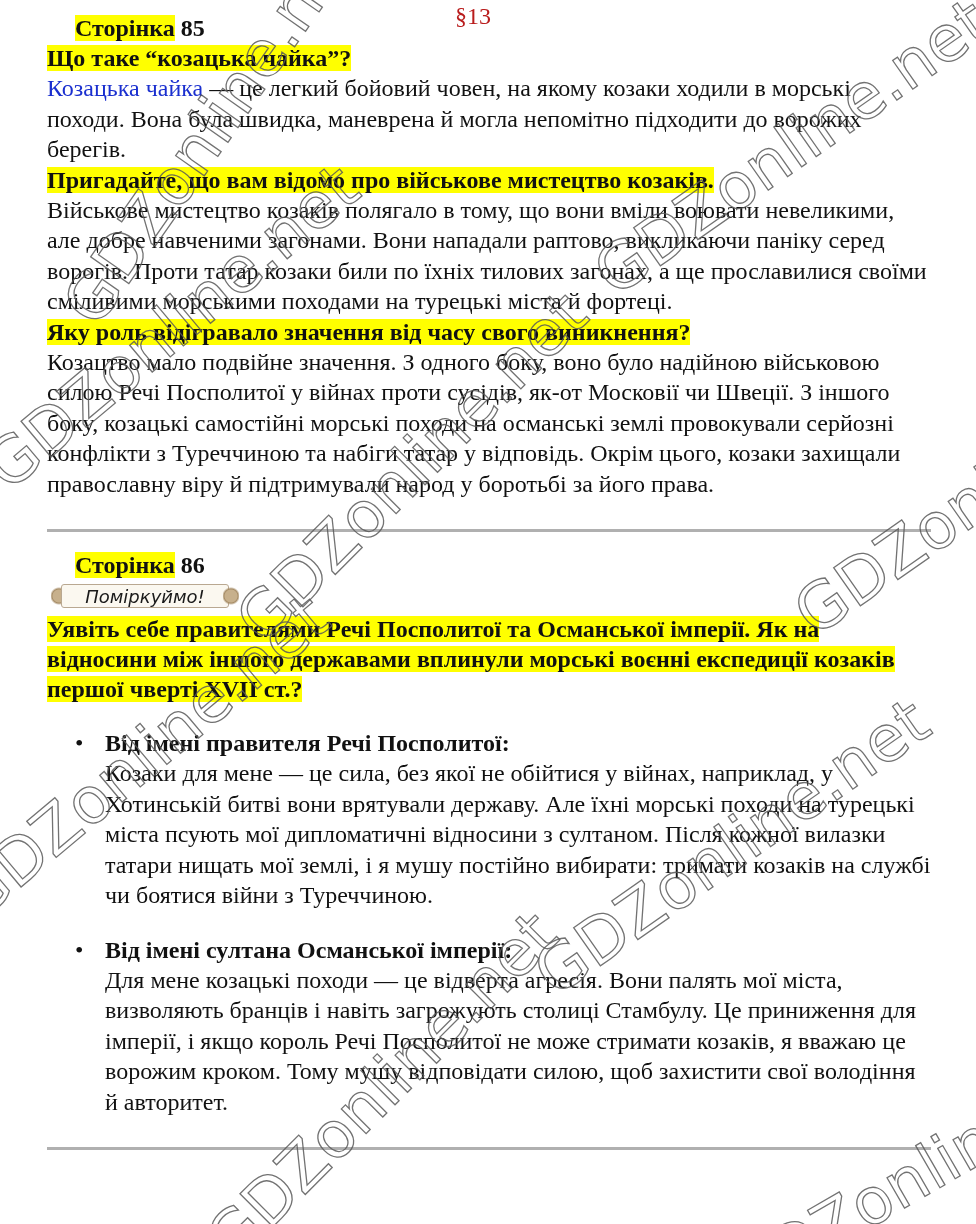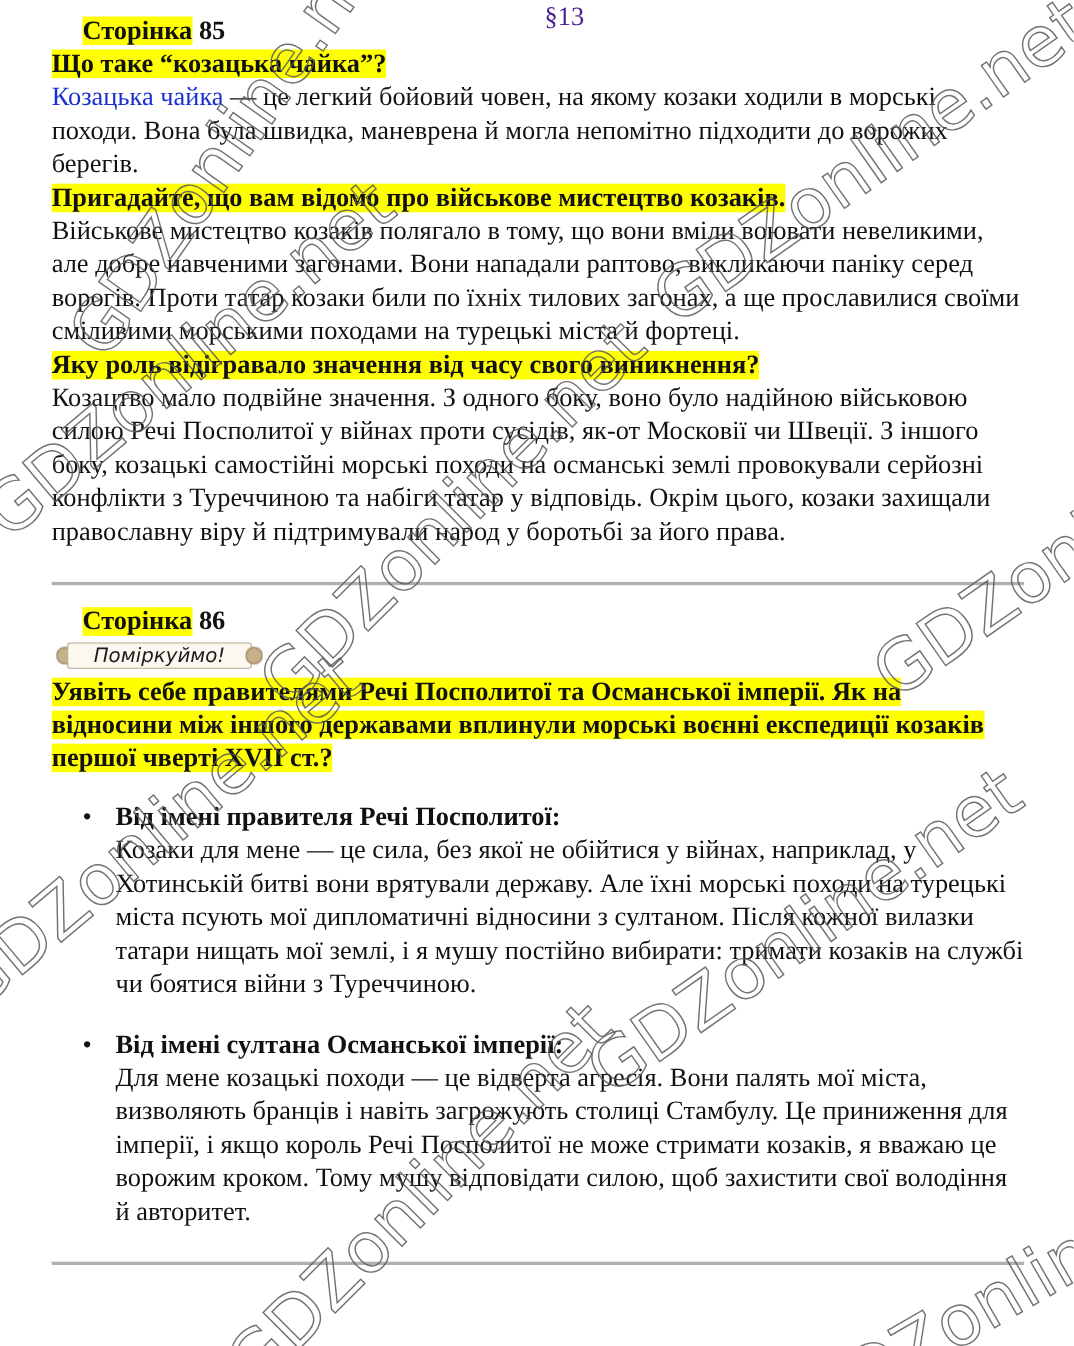--- a/index.html
+++ b/index.html
@@ -4,23 +4,22 @@
 <style>
   html, body { margin: 0; padding: 0; background: #ffffff; }
   body {
     width: 976px; height: 1224px; position: relative; overflow: hidden;
     font-family: "Liberation Serif", "DejaVu Serif", serif;
     color: #111111;
   }
   .page { position: absolute; left: 47px; top: 0; width: 884px; }
   .hl { background: #ffff00; }
   .section-link {
-    position: absolute; left: 455px; top: 3px; font-size: 24px; color: #4c1d95;
+    position: absolute; left: 455px; top: 3px; font-size: 24px; color: #b91c1c;
     text-decoration: none;
-    margin-left: 40px;
   }
   .page-label { font-weight: bold; font-size: 24px; line-height: 30px; margin-top: 13px; padding-left: 28px; }
   .q { font-weight: bold; font-size: 24px; line-height: 30px; }
   .p { font-size: 24px; line-height: 30.5px; }
   .term { color: #1a2fcf; }
   .sep { height: 3px; background: #b0b0b0; margin: 30px 0 0 0; width: 884px; }
   .badge {
     display: inline-flex; align-items: center; position: relative;
     margin: 2px 0 4px 4px; height: 28px; width: 188px;
   }

